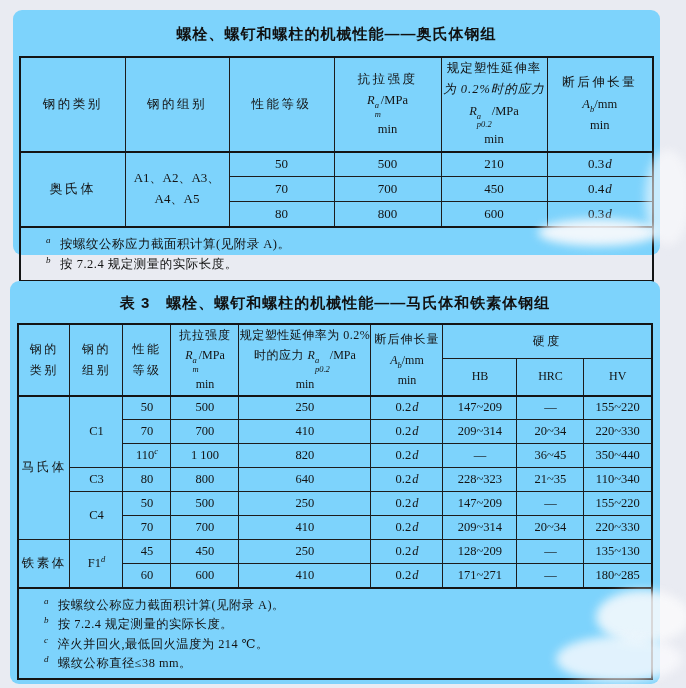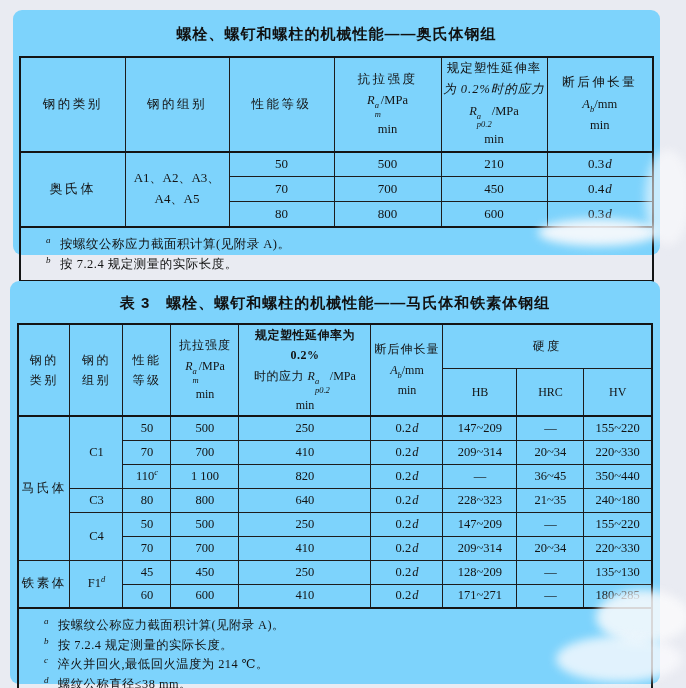--- a/index.html
+++ b/index.html
@@ -169,21 +169,21 @@
           </th>
         <th rowspan="2">
           <div class="hline" style="letter-spacing:1px;">抗拉强度</div>
           <div class="hline"><span class="v">R</span><span class="stack">
                 <span class="ss">a</span>
                 <span class="ss">m</span>
               </span><span>/MPa</span></div>
           <div class="hline">min</div>
         </th>
         <th rowspan="2">
-          <div class="hline" style="letter-spacing:0.5px;font-weight:bold;">规定塑性延伸率为 0.2%</div>
+          <div class="hline" style="letter-spacing:0.5px;">规定塑性延伸率为 0.2%</div>
           <div class="hline"><span style="letter-spacing:0.5px;">时的应力 </span><span class="v">R</span><span class="stack">
                 <span class="ss">a</span>
                 <span class="ss">p0.2</span>
               </span><span>/MPa</span></div>
           <div class="hline">min</div>
         </th>
         <th rowspan="2">
           <div class="hline" style="letter-spacing:1px;">断后伸长量</div>
           <div class="hline"><span class="v">A</span><span class="stack">
                 <span class="ss">b</span>
@@ -229,21 +229,21 @@
         <td>350~440</td>
       </tr>
       <tr class="r">
         <td>C3</td>
         <td>80</td>
         <td>800</td>
         <td>640</td>
         <td><span>0.2</span><span class="dit">d</span></td>
         <td>228~323</td>
         <td>21~35</td>
-        <td>240~180</td>
+        <td>110~340</td>
       </tr>
       <tr class="r">
         <td rowspan="2">C4</td>
         <td>50</td>
         <td>500</td>
         <td>250</td>
         <td><span>0.2</span><span class="dit">d</span></td>
         <td>147~209</td>
         <td>—</td>
         <td>155~220</td>

